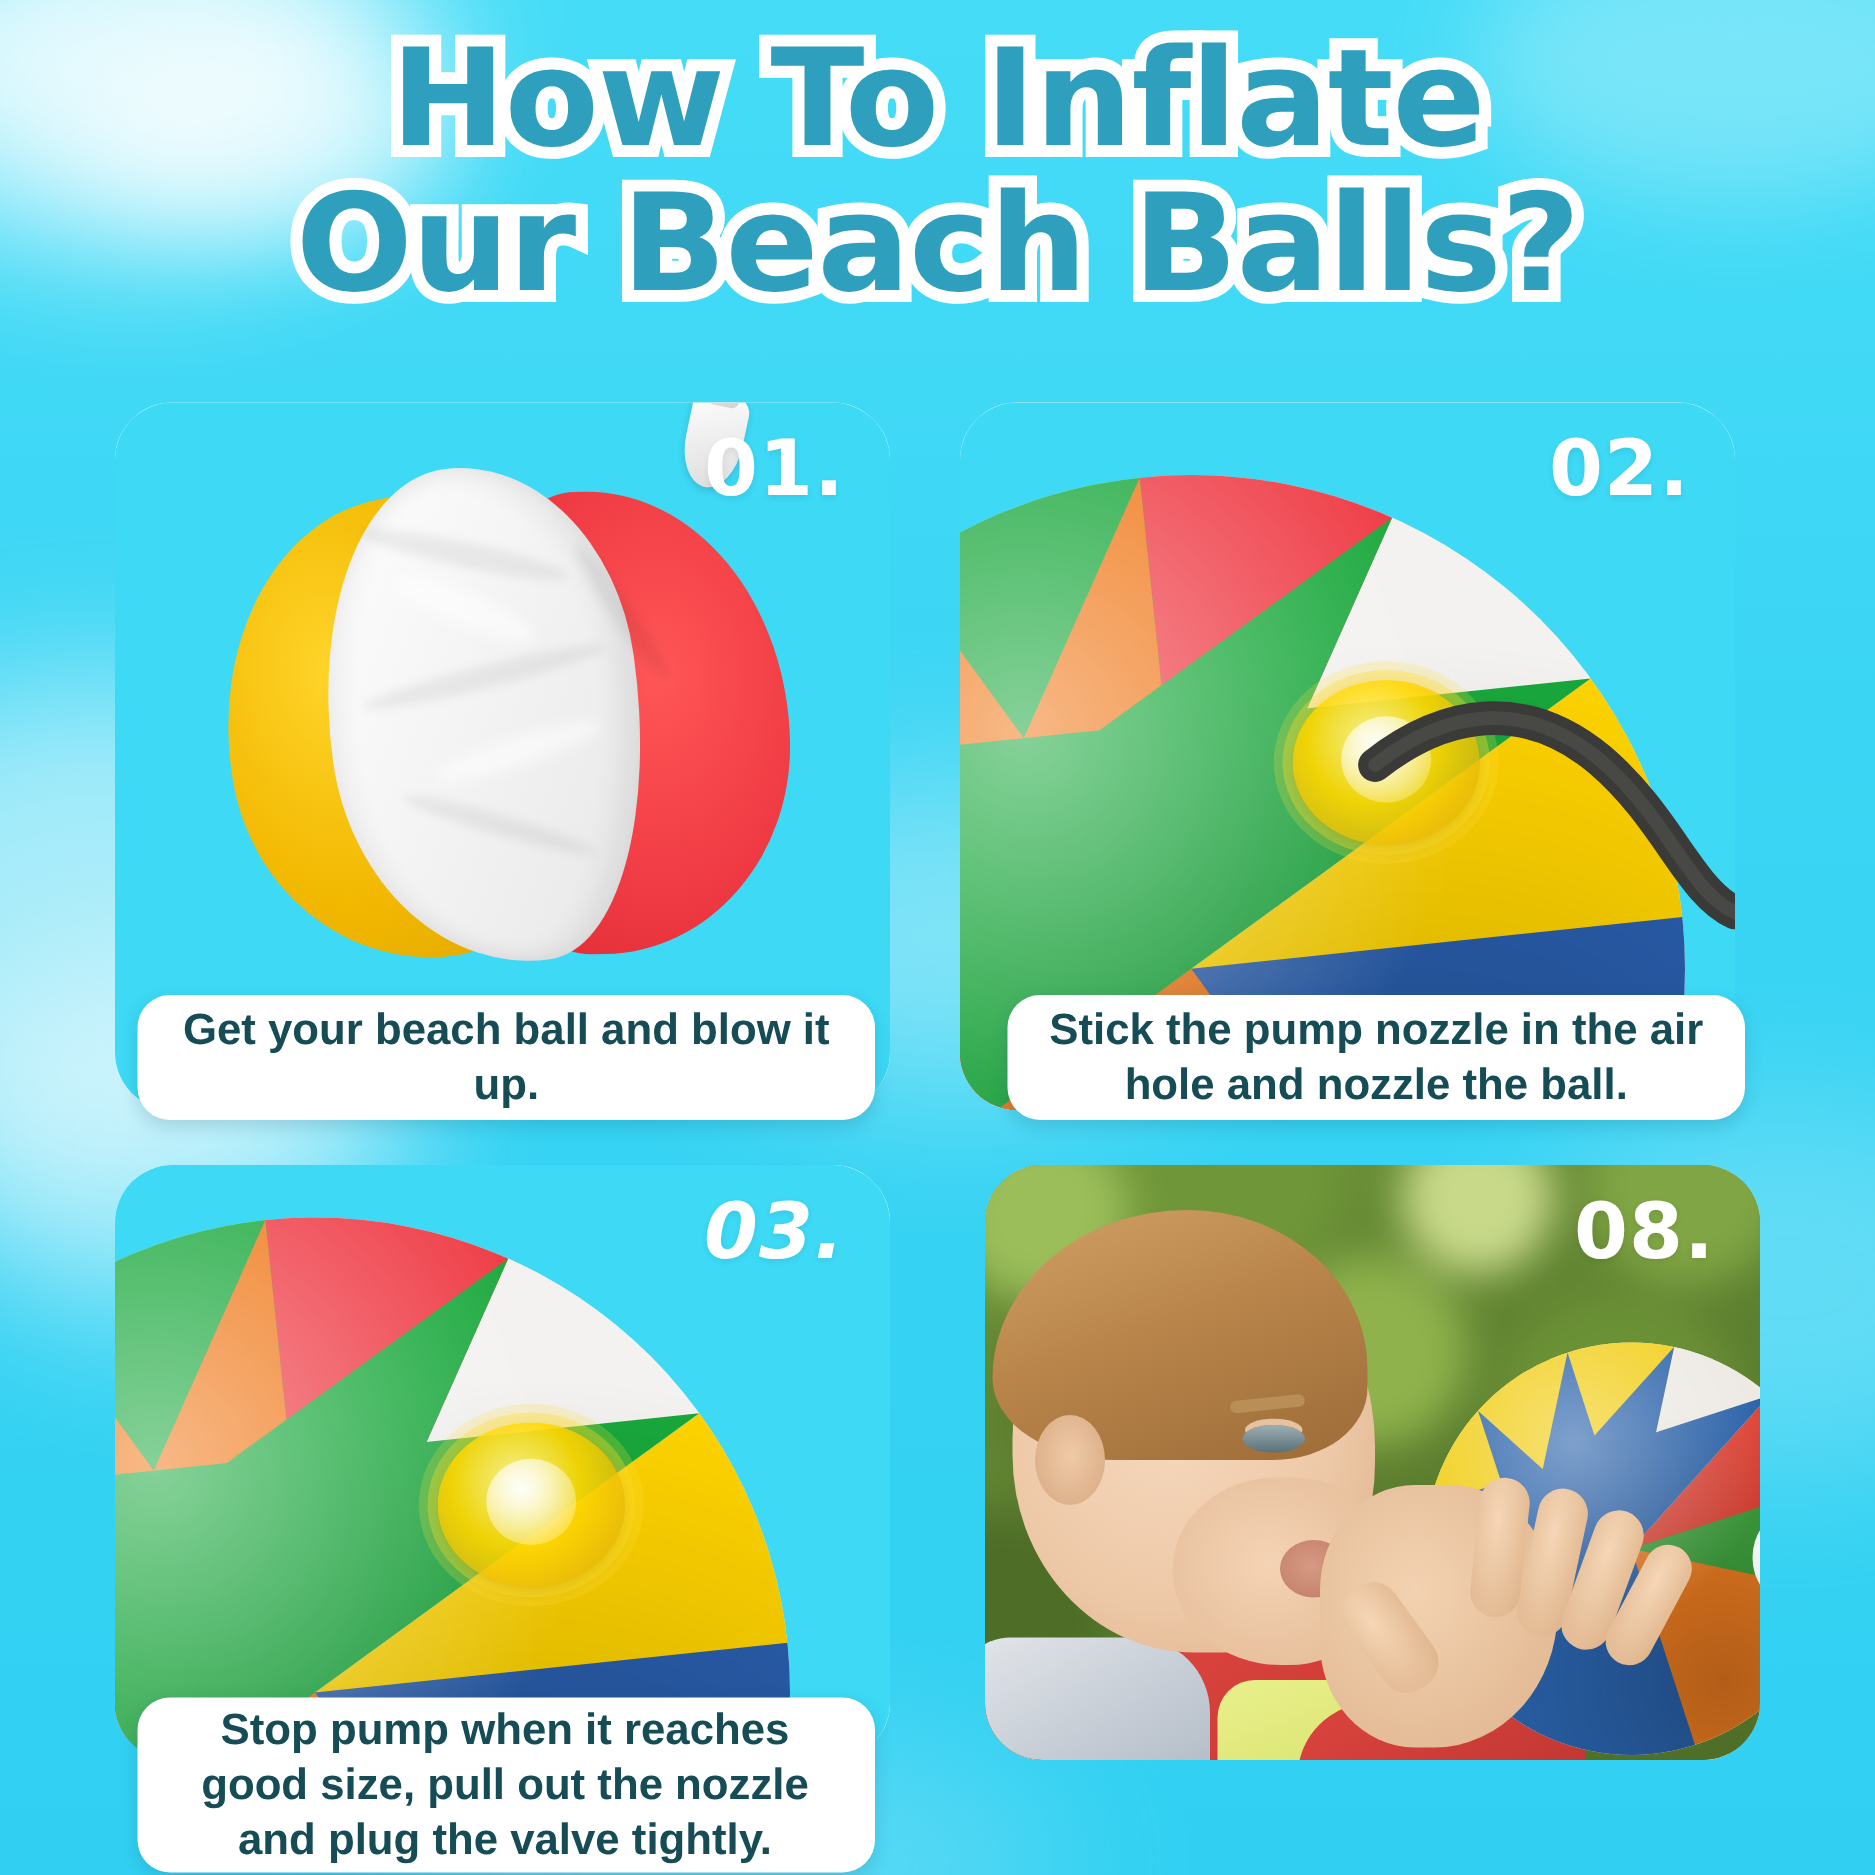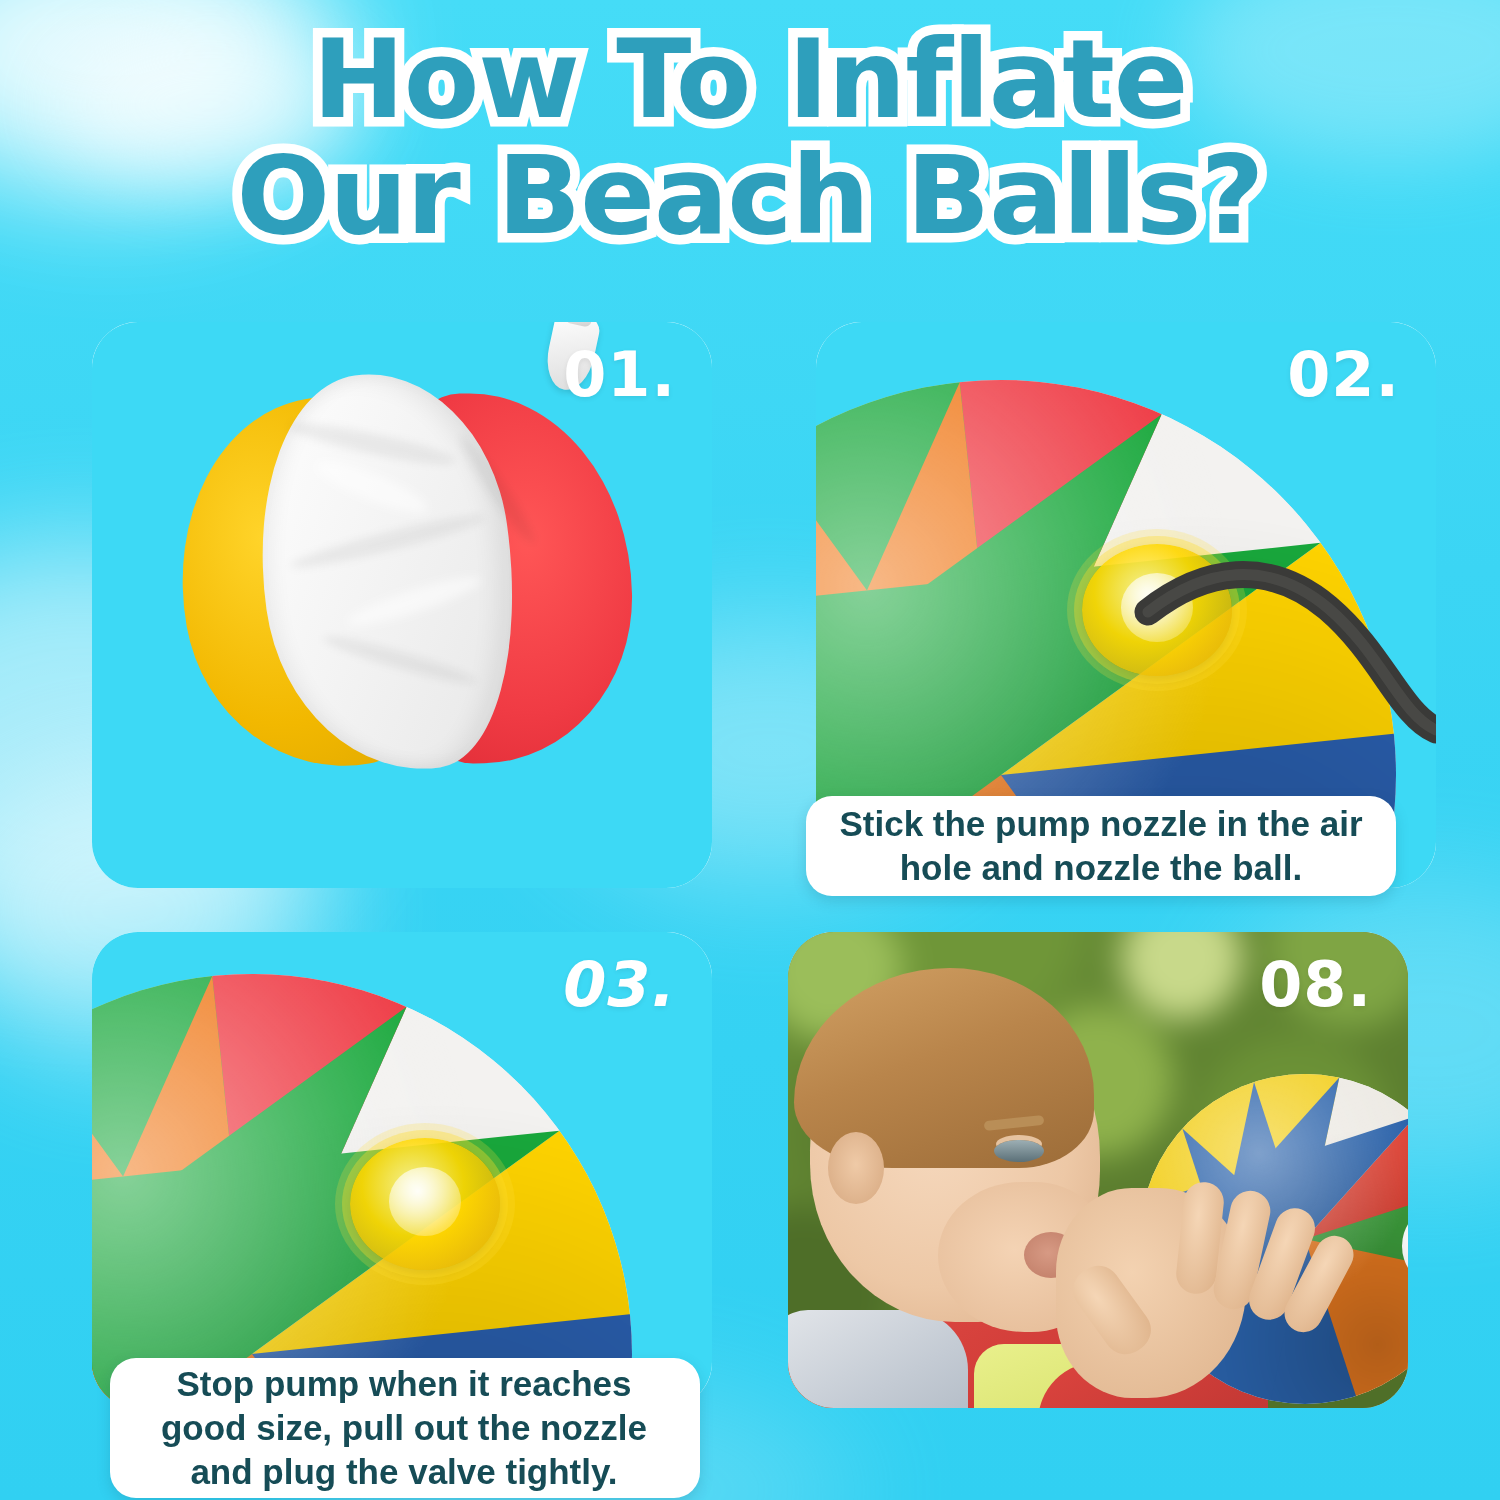--- a/index.html
+++ b/index.html
@@ -45,21 +45,21 @@
     border-radius:46px;
     box-sizing:border-box;
     overflow:visible;
   }
   .panel .clipbox{
     position:absolute;inset:-6px;
     border-radius:46px;
     overflow:hidden;
   }
   .panel.p1{left:92px; top:322px; width:620px; height:566px;}
-  .panel.p2{left:816px;top:322px; width:620px; height:566px;}
+  .panel.p2{left:768px;top:322px; width:620px; height:566px;}
   .panel.p3{left:92px; top:932px; width:620px; height:476px;font-style:italic;}
   .panel.p4{left:788px;top:932px; width:620px; height:476px;}
 
   .step-num{
     position:absolute;right:30px;top:16px;
     font-family:"DejaVu Sans", sans-serif;
     font-weight:bold;
     font-size:62px;
     line-height:62px;
     color:#FFFFFF;
@@ -238,20 +238,21 @@
         <div class="d-fold" style="left:110px;top:180px;width:200px;height:18px;transform:rotate(-8deg);"></div>
         <div class="d-fold" style="left:130px;top:300px;width:160px;height:16px;transform:rotate(22deg);"></div>
         <div class="d-fold" style="left:260px;top:140px;width:130px;height:18px;transform:rotate(62deg);"></div>
         <div class="d-hi" style="left:140px;top:120px;width:120px;height:26px;transform:rotate(28deg);"></div>
         <div class="d-hi" style="left:160px;top:240px;width:140px;height:22px;transform:rotate(-12deg);"></div>
         <div class="d-valve"></div>
       </div>
     </div>
     <div class="step-num">01.</div>
   </div>
+  <div class="caption c1">Get your beach ball and blow it up.</div>
 
   <div class="panel p2">
     <div class="clipbox">
       <div class="ball-wrap">
         <div class="ball">
           <div class="seg" style="transform:rotate(-96deg) skewY(-60deg);">
               <i style="background:#19A83C"></i>
             </div>
           <div class="seg" style="transform:rotate(-66deg) skewY(-60deg);">
               <i style="background:#19A83C"></i>

